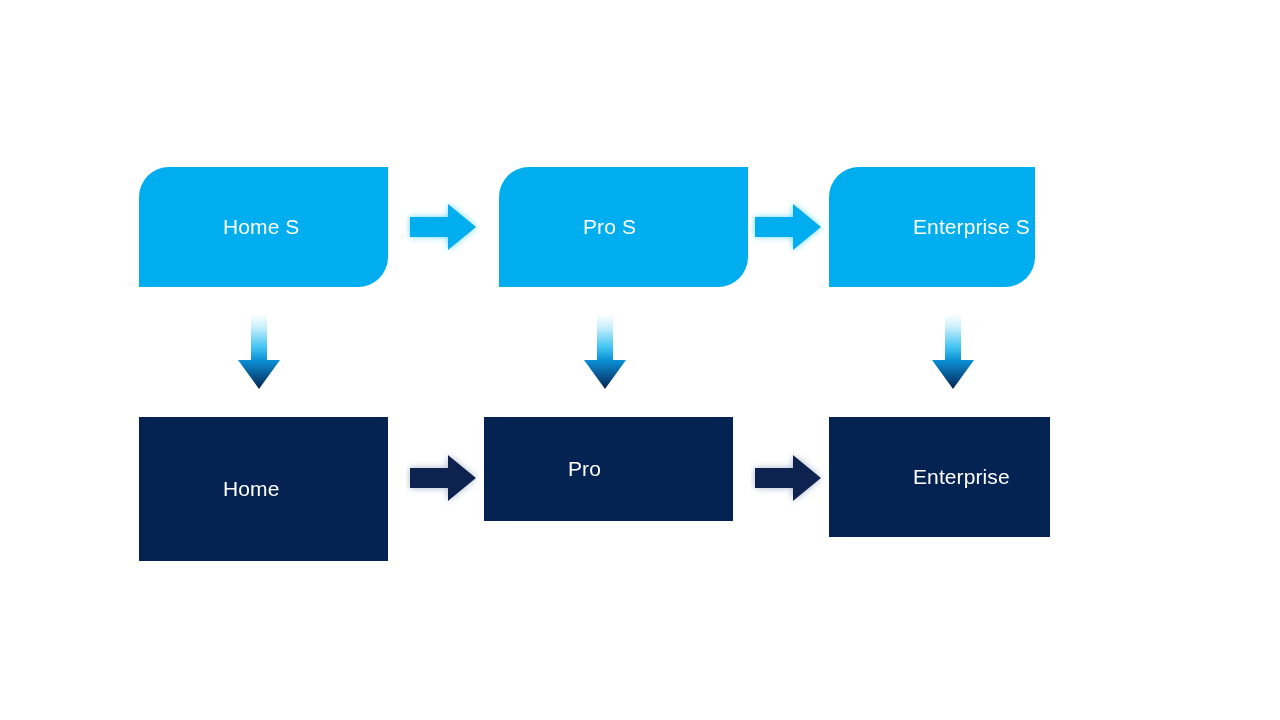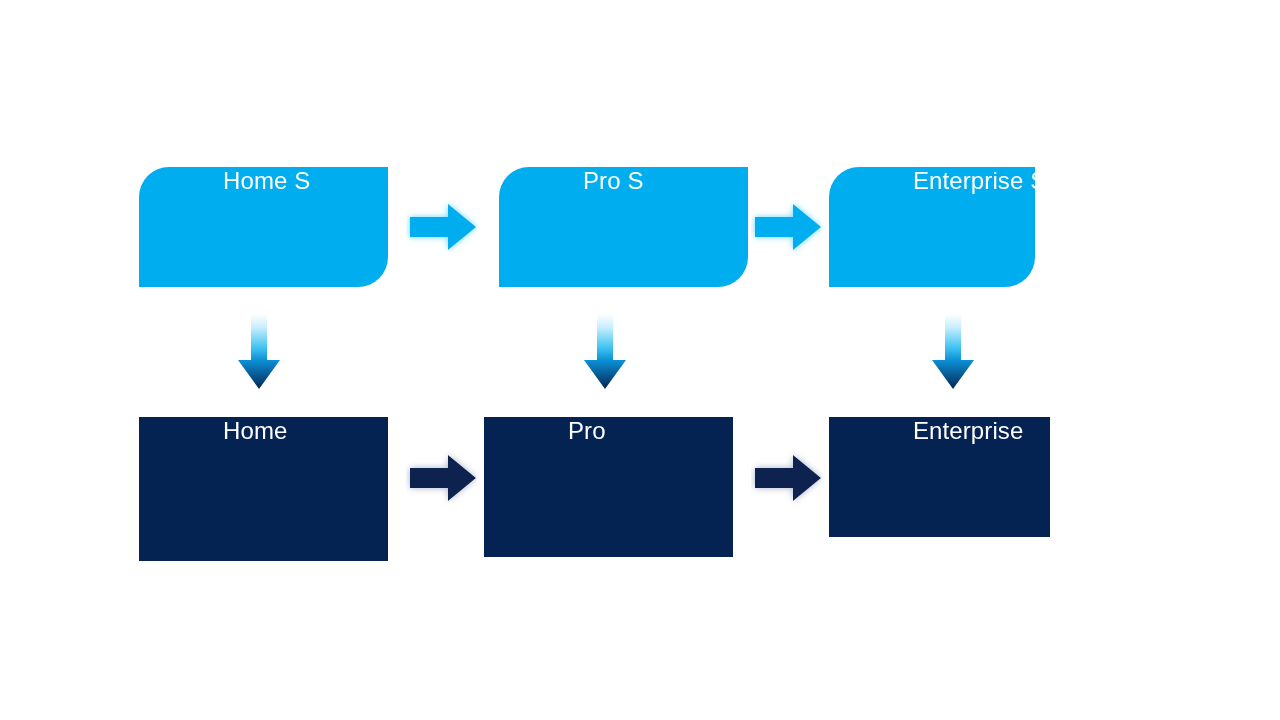--- a/index.html
+++ b/index.html
@@ -18,23 +18,24 @@
     width: 1280px;
     height: 720px;
     background: #ffffff;
   }
 
   
   .node {
     position: absolute;
     box-sizing: border-box;
     display: flex;
+    align-items: center;
     justify-content: flex-start;
     color: #ffffff;
-    font-size: 24px;
+    font-size: 21px;
     font-weight: 400;
     letter-spacing: 0.1px;
     line-height: 1.2;
     white-space: nowrap;
   }
   .node .node-label {
     display: block;
     padding-left: 84px;
   }
   .node.service {
@@ -158,21 +159,21 @@
         </linearGradient>
       </defs>
       <path d="M16,2 L32,2 L32,48 L45,48 L24,77 L3,48 L16,48 Z" fill="url(#gradDown3)"></path>
     </svg>
   </div>
 
   <div class="node product" style="left:139px; top:417px; width:249px; height:144px;">
     <span class="node-label">Home</span>
   </div>
 
-  <div class="node product" style="left:484px; top:417px; width:249px; height:140px;">
+  <div class="node product" style="left:484px; top:417px; width:249px; height:104px;">
     <span class="node-label">Pro</span>
   </div>
 
   <div class="node product" style="left:829px; top:417px; width:221px; height:120px;">
     <span class="node-label">Enterprise</span>
   </div>
 
   <div class="arrow-right" style="left:406px; top:450px;">
     <svg viewBox="0 0 74 56" xmlns="http://www.w3.org/2000/svg">
       <defs>

